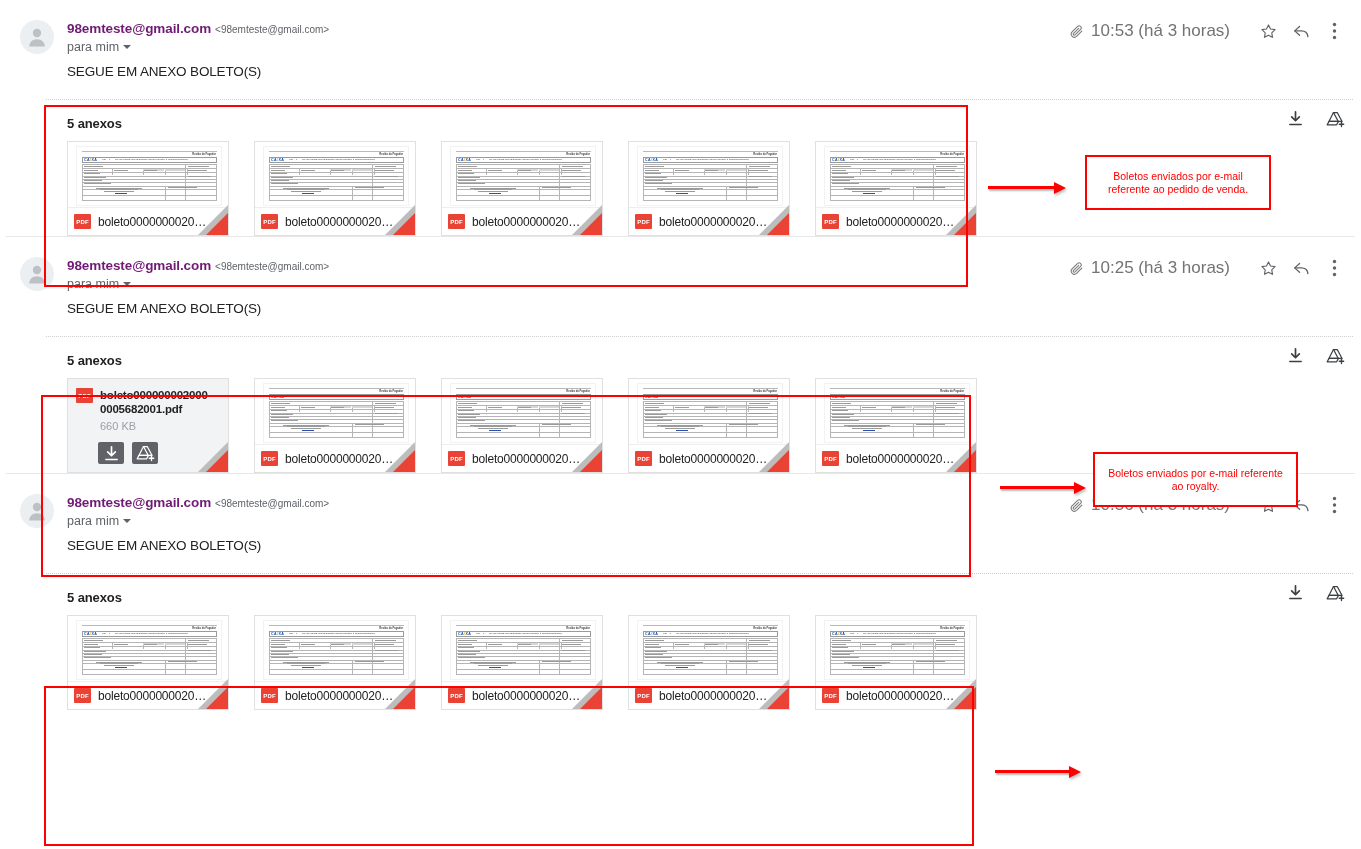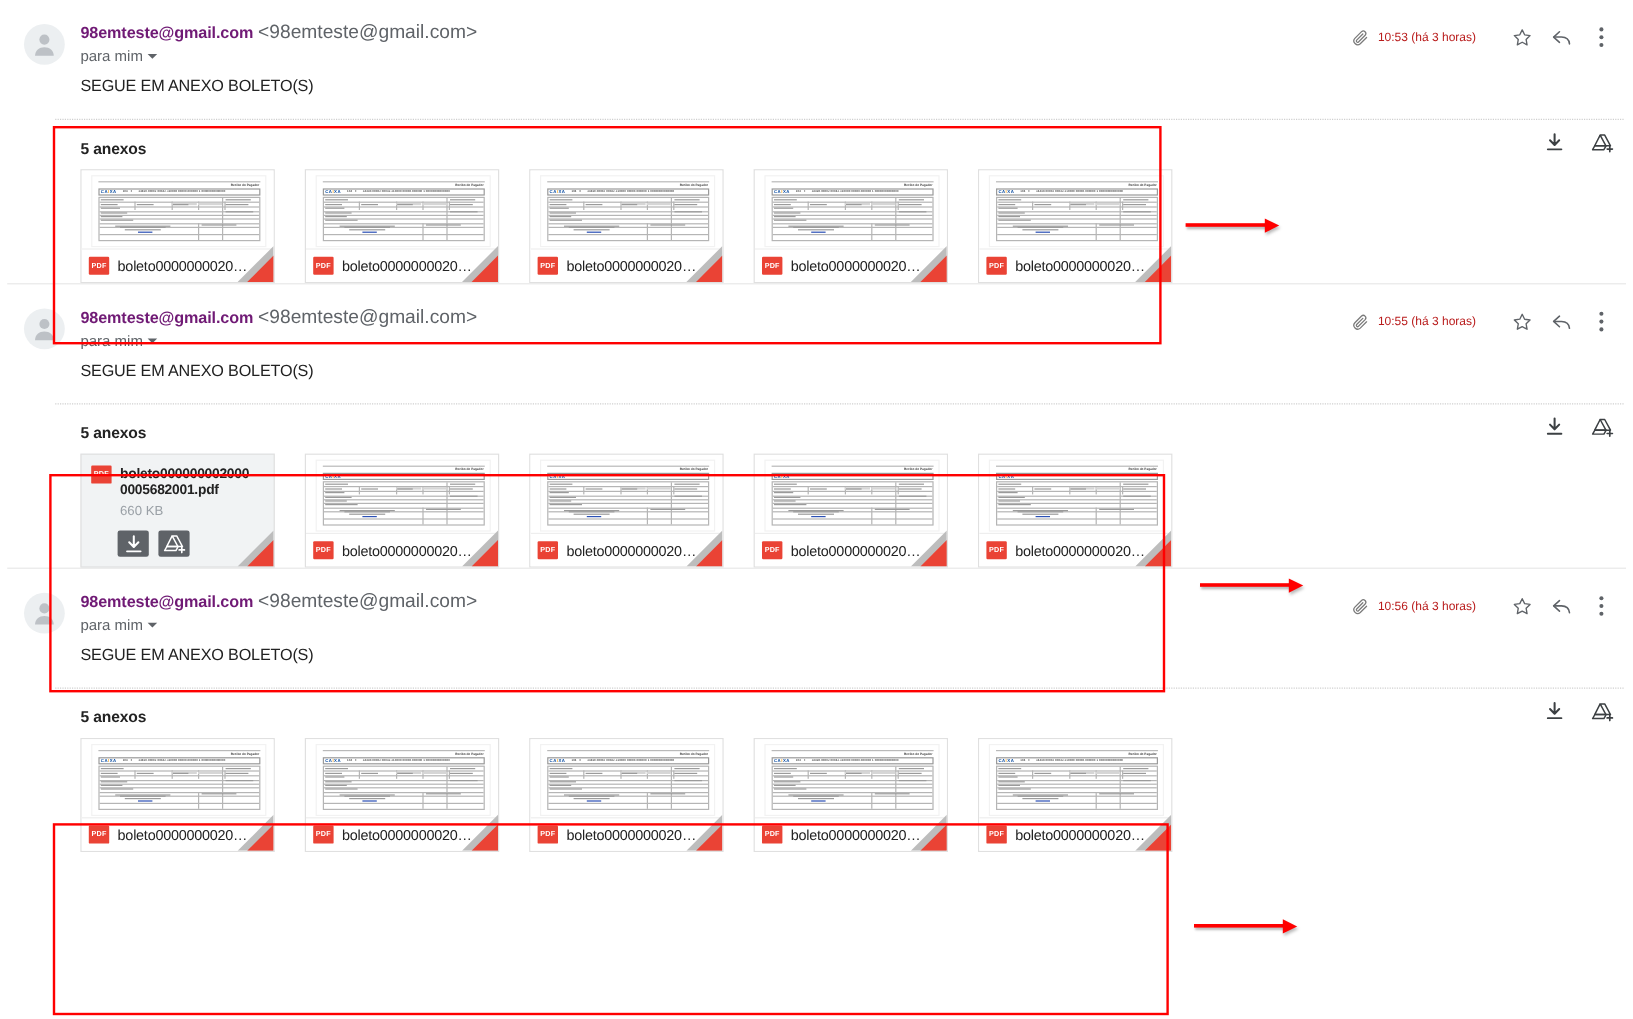--- a/index.html
+++ b/index.html
@@ -38,21 +38,21 @@
     left: 67px; top: 19px;
     white-space: nowrap;
   }
   .sender-name {
     font-size: 13.5px;
     font-weight: bold;
     color: #701a75;
     letter-spacing: -0.1px;
   }
   .sender-email {
-    font-size: 16px;
+    font-size: 10px;
     color: #5f6368;
     margin-left: 4px;
   }
   .to-line {
     position: absolute;
     left: 67px; top: 40px;
     font-size: 12.5px;
     color: #5f6368;
     white-space: nowrap;
   }
@@ -68,22 +68,22 @@
     position: absolute;
     top: 18px;
     right: 14px;
     display: flex;
     align-items: center;
     gap: 0px;
     white-space: nowrap;
   }
   .clip-icon { margin-right: 7px; display:flex; align-items:center;}
   .msg-time {
-    font-size: 10px;
-    color: #b91c1c;
+    font-size: 17px;
+    color: #737373;
     margin-right: 18px;
   }
   .icon-btn {
     width: 26px; height: 26px;
     display: flex; align-items: center; justify-content: center;
     margin-left: 7px;
   }
 
   .msg-body {
     font-size: 13.5px;
@@ -653,21 +653,21 @@
           </svg>
         </div>
         <div class="sender-line"><span class="sender-name">98emteste@gmail.com</span><span class="sender-email">&lt;98emteste@gmail.com&gt;</span></div>
         <div class="to-line"><span>para mim</span><span class="to-caret"></span></div>
         <div class="msg-meta">
           <span class="clip-icon">
             <svg width="15" height="15" viewBox="0 0 24 24">
               <path d="M20.5 11.5l-8.4 8.4a5.1 5.1 0 01-7.2-7.2l8.9-8.9a3.4 3.4 0 014.8 4.8l-8.9 8.9a1.7 1.7 0 01-2.4-2.4l8.2-8.2" fill="none" stroke="#7a7a7a" stroke-width="1.7" stroke-linecap="round"></path>
             </svg>
           </span>
-          <span class="msg-time">10:55 (há 3 horas)</span>
+          <span class="msg-time">10:25 (há 3 horas)</span>
           <span class="icon-btn">
             <svg width="17" height="17" viewBox="0 0 24 24">
               <path d="M12 2.7l2.85 5.78 6.38.93-4.62 4.5 1.09 6.35L12 17.26l-5.7 3L7.39 13.9l-4.62-4.5 6.38-.93z" fill="none" stroke="#5f6368" stroke-width="1.6" stroke-linejoin="round"></path>
             </svg>
           </span>
           <span class="icon-btn">
             <svg width="19" height="17" viewBox="0 0 24 22">
               <path d="M9.5 4.5L3.2 10.2l6.3 5.7" fill="none" stroke="#5f6368" stroke-width="1.7" stroke-linecap="round" stroke-linejoin="round"></path>
               <path d="M3.6 10.2h8.1c5.2 0 8.1 2.6 8.6 7.4" fill="none" stroke="#5f6368" stroke-width="1.7" stroke-linecap="round"></path>
             </svg>
@@ -1260,24 +1260,26 @@
           </div>
         </div>
       </div>
     </div>
     <div style="position: absolute; left: 0px; top: 0px; width: 1361px; height: 849px; pointer-events: none;">
       <div class="redbox" style="left:44px;top:105px;width:924px;height:182px;"></div>
       <div class="arrow" style="left:988px;top:182px;width:78px;">
         <div class="shaft" style="width:67px"></div>
         <div class="head"></div>
       </div>
+      <div class="note" style="left:1085px;top:155px;width:186px;height:55px;">Boletos enviados por e-mail referente ao pedido de venda.</div>
       <div class="redbox" style="left:41px;top:395px;width:930px;height:182px;"></div>
       <div class="arrow" style="left: 1000px; top: 482px; width: 86px;">
         <div class="shaft" style="width: 75px;"></div>
         <div class="head"></div>
       </div>
+      <div class="note" style="left:1093px;top:452px;width:205px;height:55px;">Boletos enviados por e-mail referente ao royalty.</div>
       <div class="redbox" style="left:44px;top:686px;width:930px;height:160px;"></div>
       <div class="arrow" style="left: 995px; top: 766px; width: 86px;">
         <div class="shaft" style="width: 75px;"></div>
         <div class="head"></div>
       </div>
     </div>
   </div>
 
 </body></html>

